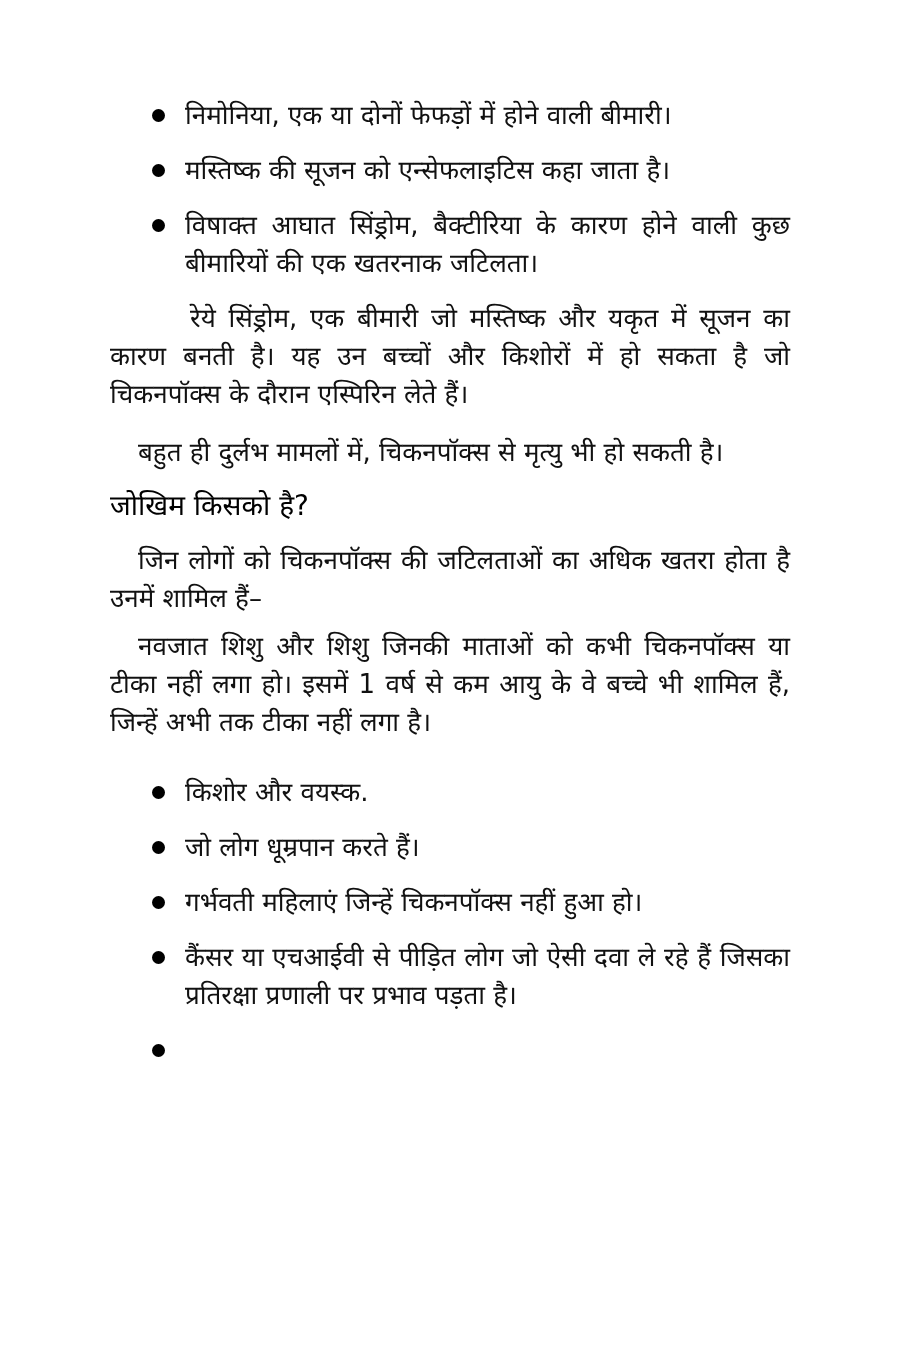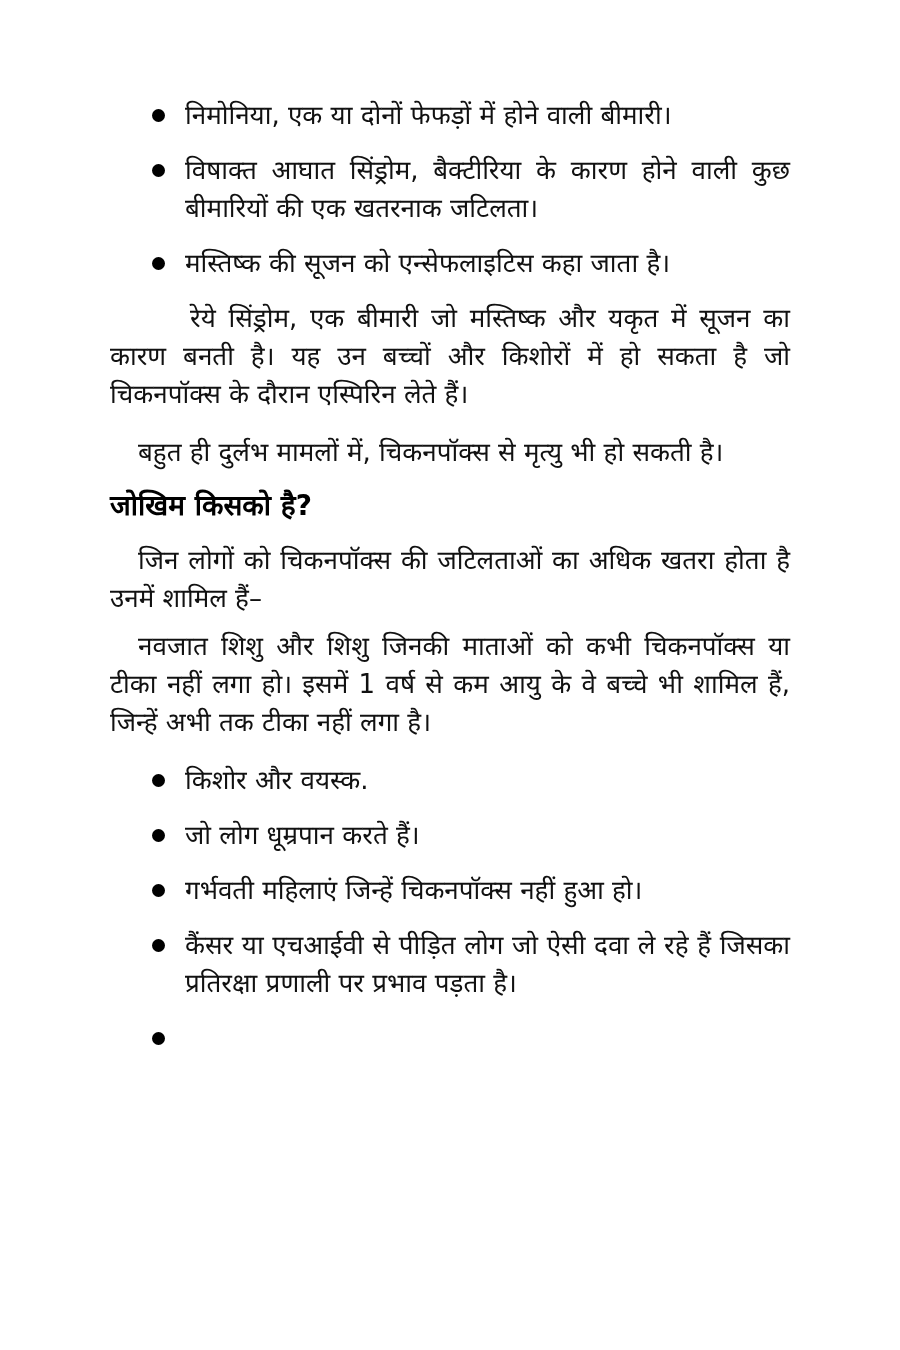--- a/index.html
+++ b/index.html
@@ -33,32 +33,32 @@
   .bullet-mark {
     position: absolute;
     left: 42px;
     top: 13px;
     width: 13px;
     height: 13px;
     border-radius: 50%;
     background: #000000;
   }
   .list-a { margin-bottom: 12px; }
-  .list-b { margin-top: 20px; }
+  .list-b { margin-top: 32px; }
 
   
   .para { margin: 0 0 10px 0; }
   .para-reye { text-indent: 80px; }
   .para-indent { text-indent: 28px; }
   .para-rare { margin-top: 20px; margin-bottom: 16px; }
 
   
   .section-heading {
     font-size: 28px;
-    font-weight: bold;
+    font-weight: normal;
     line-height: 38px;
     margin: 16px 0 16px 0;
     text-align: left;
     color: #000000;
   }
 
   
   .page-number {
     position: absolute;
     left: 0;
@@ -75,25 +75,25 @@
 
 <div class="page">
 
   <div class="list-a">
     <div class="bullet-item body-text">
       <span class="bullet-mark"></span>
       <span>निमोनिया, एक या दोनों फेफड़ों में होने वाली बीमारी।</span>
     </div>
     <div class="bullet-item body-text">
       <span class="bullet-mark"></span>
-      <span>विषाक्त आघात सिंड्रोम, बैक्टीरिया के कारण होने वाली कुछ बीमारियों की एक खतरनाक जटिलता।</span>
+      <span>मस्तिष्क की सूजन को एन्सेफलाइटिस कहा जाता है।</span>
     </div>
     <div class="bullet-item body-text">
       <span class="bullet-mark"></span>
-      <span>मस्तिष्क की सूजन को एन्सेफलाइटिस कहा जाता है।</span>
+      <span>विषाक्त आघात सिंड्रोम, बैक्टीरिया के कारण होने वाली कुछ बीमारियों की एक खतरनाक जटिलता।</span>
     </div>
   </div>
 
   <p class="body-text para para-reye">रेये सिंड्रोम, एक बीमारी जो मस्तिष्क और यकृत में सूजन का कारण बनती है। यह उन बच्चों और किशोरों में हो सकता है जो चिकनपॉक्स के दौरान एस्पिरिन लेते हैं।</p>
 
   <p class="body-text para para-indent para-rare">बहुत ही दुर्लभ मामलों में, चिकनपॉक्स से मृत्यु भी हो सकती है।</p>
 
   <h2 class="section-heading">जोखिम किसको है?</h2>
 
   <p class="body-text para para-indent">जिन लोगों को चिकनपॉक्स की जटिलताओं का अधिक खतरा होता है उनमें शामिल हैं–</p>

